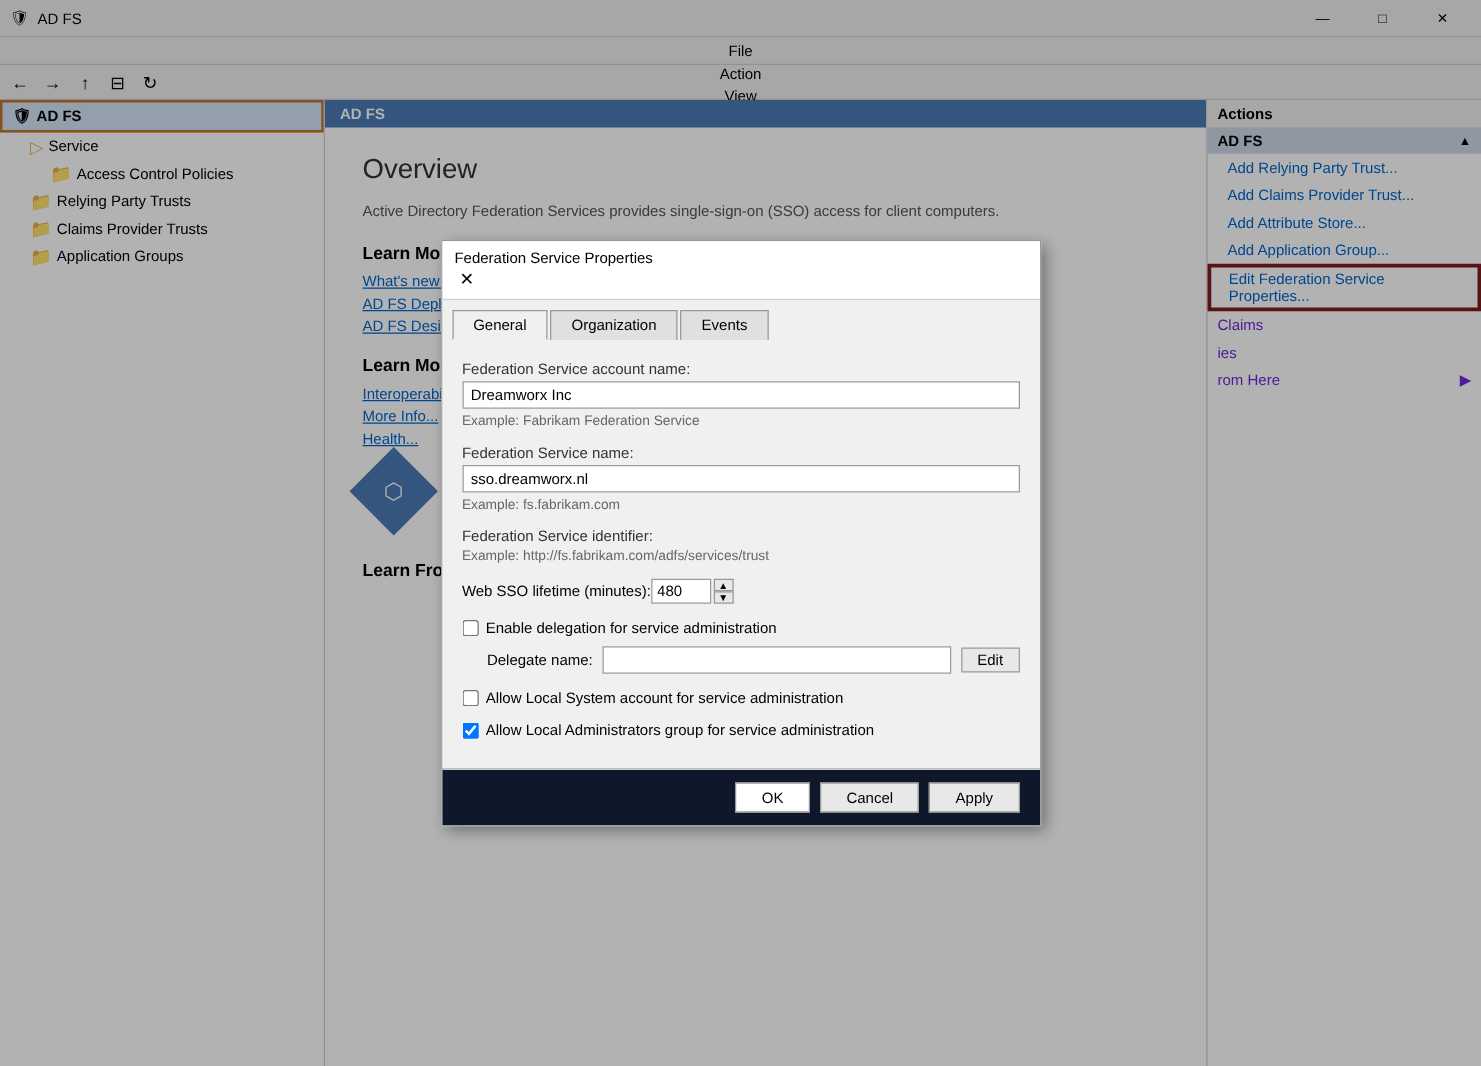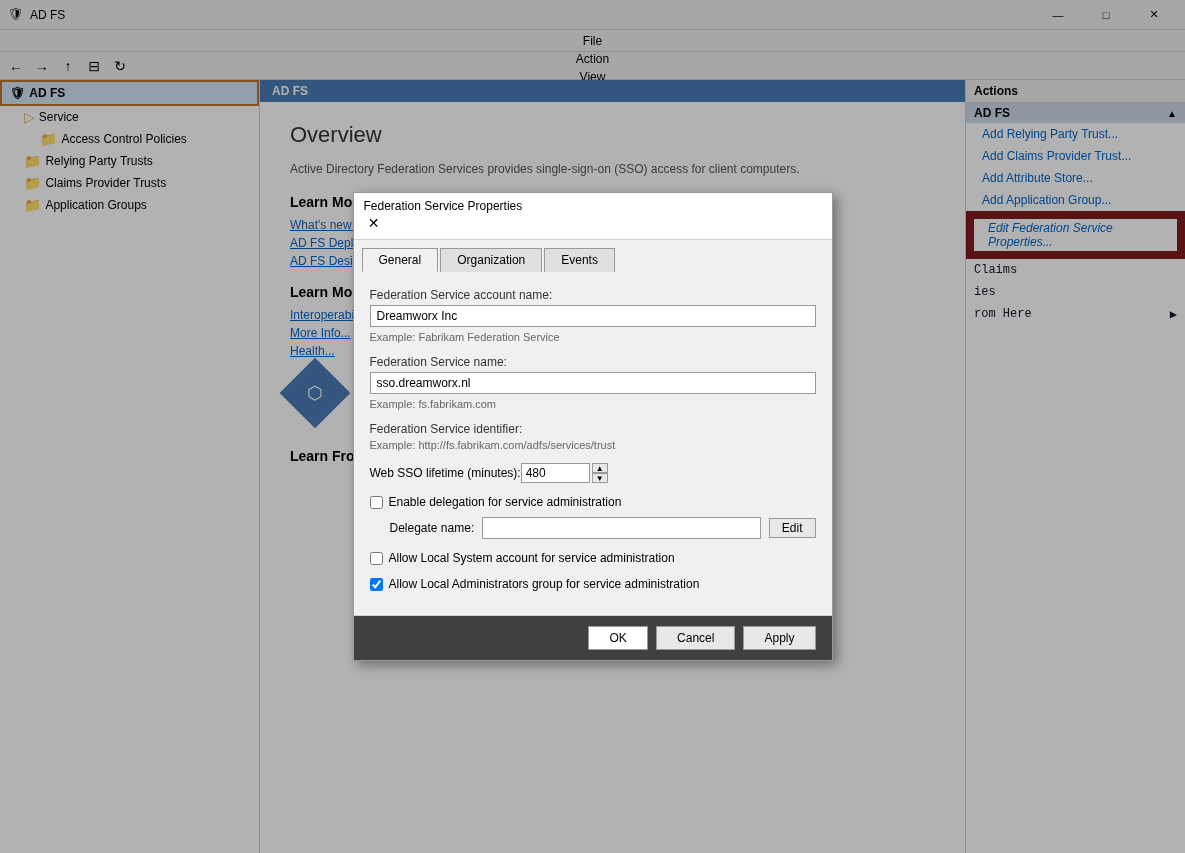--- a/index.html
+++ b/index.html
@@ -137,21 +137,21 @@
       cursor: pointer;
     }
     .action-item.highlighted {
       border: 2px solid #c00;
       background: #fff;
       padding: 2px 14px;
     }
     .actions-expand-btn {
       background: none; border: none; cursor: pointer; font-size: 10px;
     }
-    .more-actions { padding: 4px 8px; font-size: 12px; color: #0f172a; font-family: Liberation Mono, monospace; }
+    .more-actions { padding: 4px 8px; font-size: 12px; color: #6d28d9; }
     .more-actions-arrow { float: right; }
 
     
     .overlay {
       position: fixed;
       top: 0; left: 0; right: 0; bottom: 0;
       background: rgba(0,0,0,0.3);
       display: flex;
       align-items: center;
       justify-content: center;
@@ -212,21 +212,21 @@
       margin-bottom: 4px;
       background: white;
     }
     .form-input.highlighted-border {
       border: 2px solid #c00;
     }
     .form-example { font-size: 11px; color: #666; margin-bottom: 12px; }
     .form-row { display: flex; align-items: center; gap: 0; margin-bottom: 1px; }
     .spinner-container { display: flex; align-items: center; gap: 2px; }
     .spinner-input {
-      width: 69px;
+      width: 48px;
       padding: 2px 4px;
       border: 1px solid #999;
       font-size: 12px;
     }
     .spinner-btns { display: flex; flex-direction: column; }
     .spinner-btn {
       width: 16px; height: 10px; border: 1px solid #999; background: #e8e8e8;
       cursor: pointer; font-size: 8px; display: flex; align-items: center; justify-content: center;
       padding: 0;
     }
@@ -241,21 +241,21 @@
     }
     .edit-btn {
       padding: 2px 12px;
       border: 1px solid #999;
       background: #e8e8e8;
       cursor: pointer;
       font-size: 12px;
     }
     .dialog-footer {
       padding: 10px 16px;
-      background: #404040;
+      background: #0f172a;
       border-top: 1px solid #d0d0d0;
       display: flex;
       justify-content: flex-end;
       gap: 8px;
     }
     .footer-btn {
       padding: 4px 20px;
       border: 1px solid #999;
       background: #e8e8e8;
       cursor: pointer;
@@ -350,21 +350,21 @@
   <div class="actions-panel">
     <div class="actions-header">Actions</div>
     <div class="actions-section-header">
       <span>AD FS</span>
       <button class="actions-expand-btn">▲</button>
     </div>
     <div class="action-item">Add Relying Party Trust...</div>
     <div class="action-item">Add Claims Provider Trust...</div>
     <div class="action-item">Add Attribute Store...</div>
     <div class="action-item">Add Application Group...</div>
-    <div class="action-item highlighted" style="border: 8px solid #7f1d1d; color: #0066cc; font-style: italic;">Edit Federation Service Properties...</div>
+    <div class="action-item highlighted" style="border: 3px solid #7f1d1d; color: #0066cc;">Edit Federation Service Properties...</div>
     <div class="more-actions">
       <span>Claims</span>
     </div>
     <div class="more-actions">
       <span>ies</span>
     </div>
     <div class="more-actions">
       <span>rom Here</span>
       <span class="more-actions-arrow">▶</span>
     </div>

